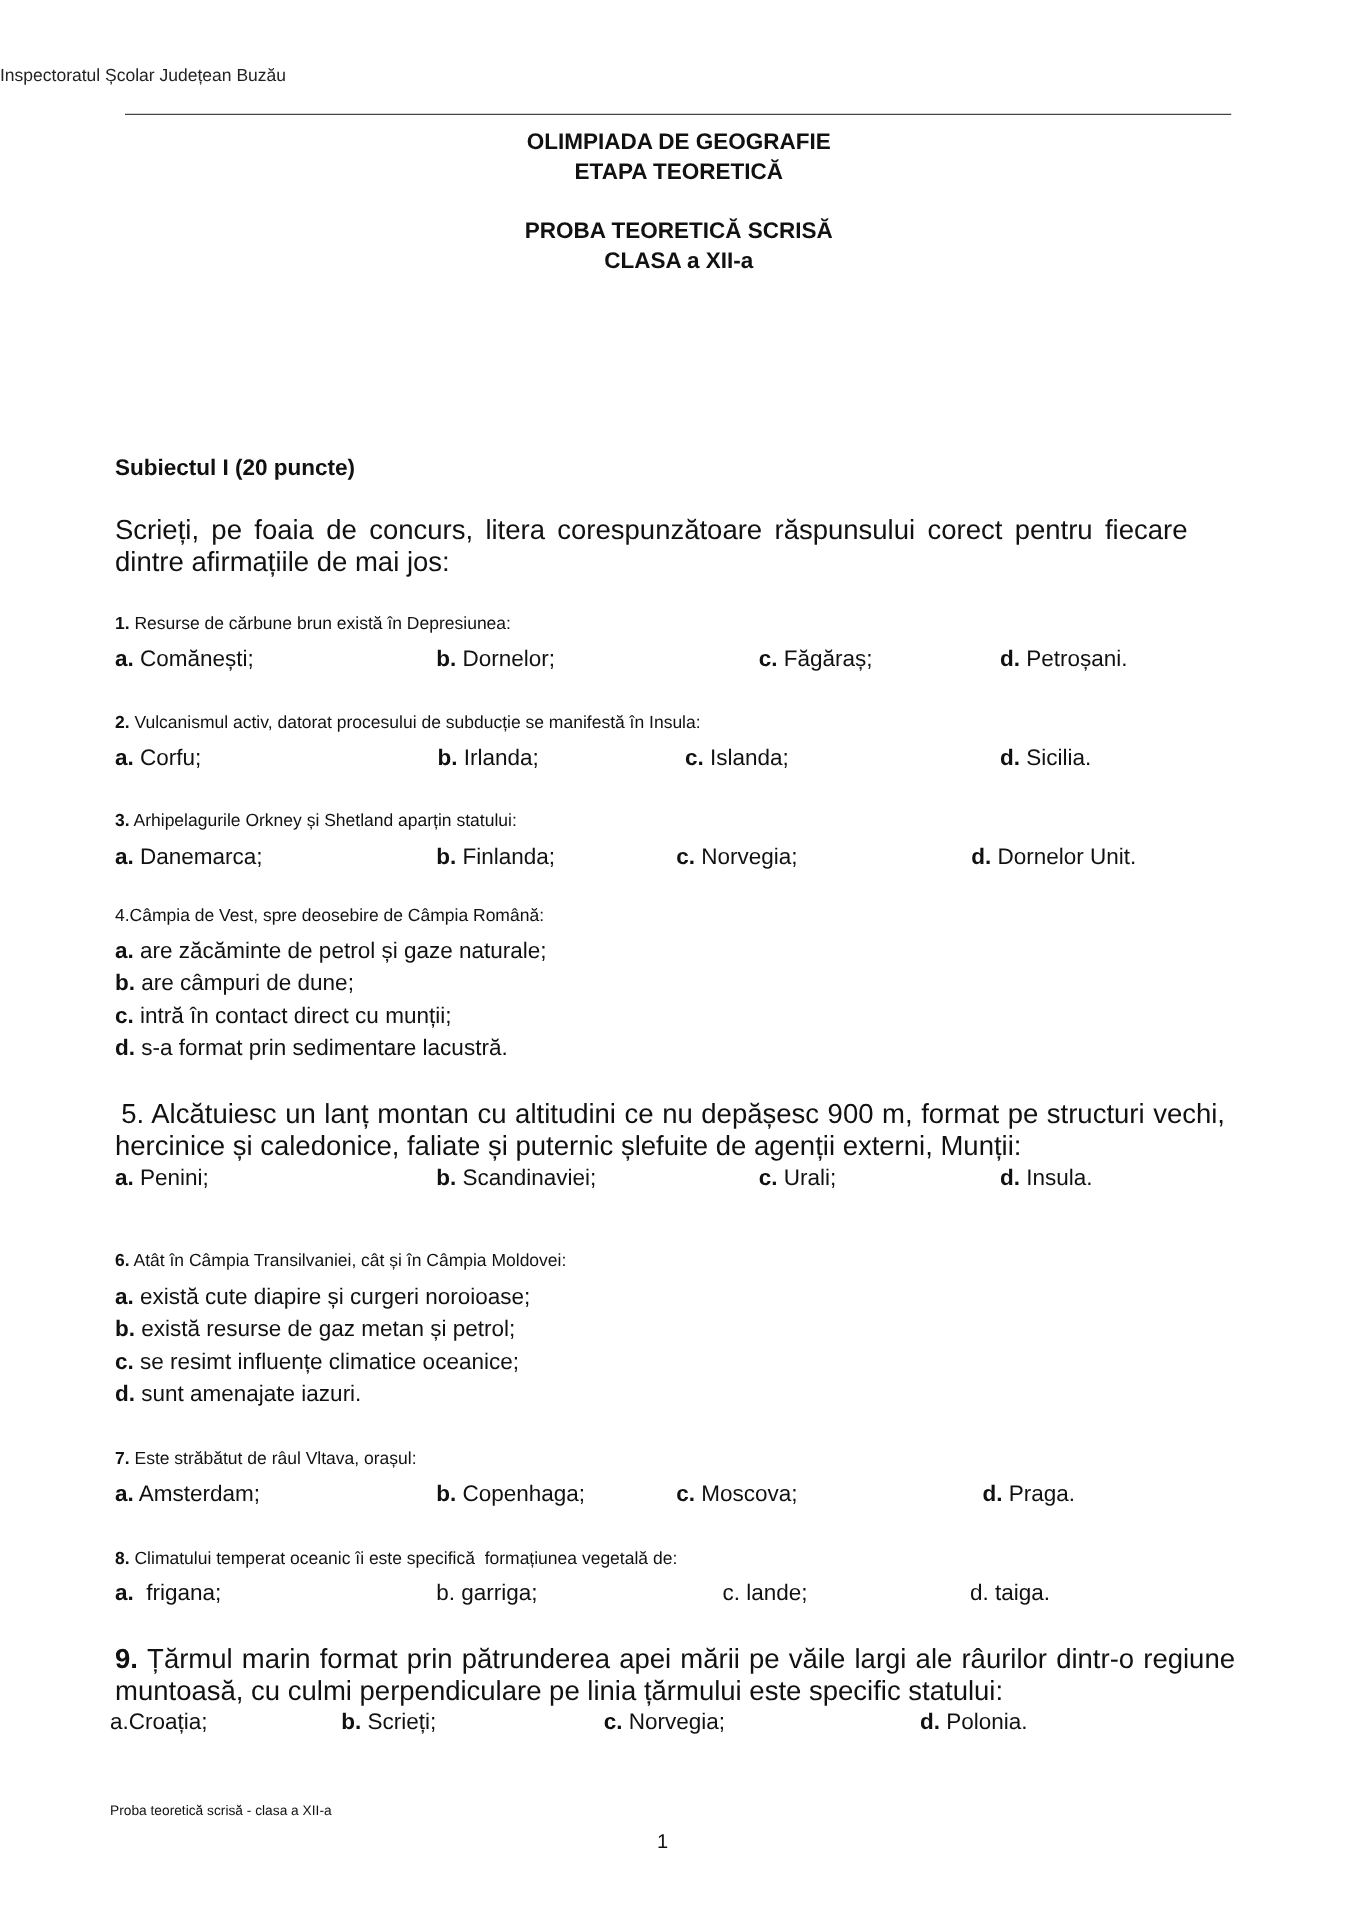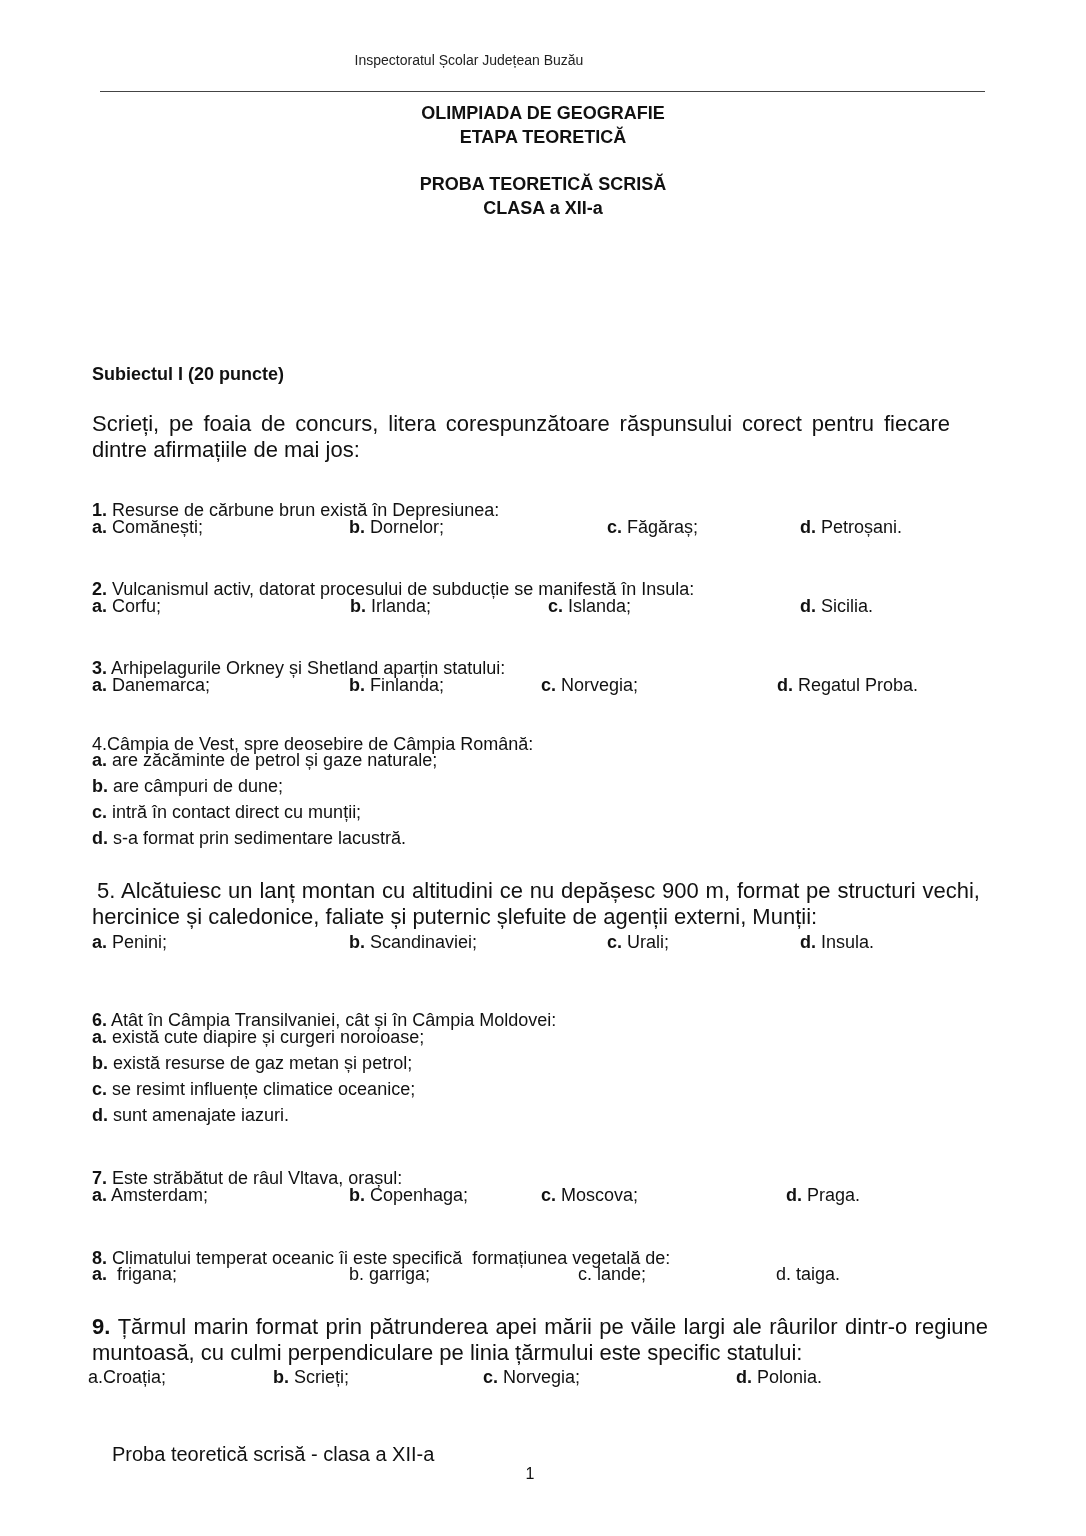--- a/index.html
+++ b/index.html
@@ -1,30 +1,30 @@
 <!DOCTYPE html>
 <html><head>
 <meta charset="utf-8">
 <style>
   html, body { margin:0; padding:0; background:#fff; }
   body { width:1086px; height:1536px; position:relative; overflow:hidden;
          font-family:"Liberation Sans", sans-serif; color:#111; }
   .abs { position:absolute; white-space:nowrap; }
-  .header { top:52px; left:0; width:938px; text-align:center; font-size:14px; color:#222; }
+  .header { top:52px; left:0; width:938px; text-align:left; font-size:14px; color:#222; }
   .rule { position:absolute; top:91px; left:100px; width:885px; height:0; border-top:1.5px solid #444; }
   .title { left:0; width:1086px; text-align:center; font-weight:bold; font-size:18px; line-height:23px; }
   .bullets { top:243px; left:140px; font-weight:bold; font-size:18px; line-height:25px; }
   .bullets div { position:relative; padding-left:29px; }
   .bullets div::before { content:"\2022"; position:absolute; left:0; top:0; }
   .subj { top:364px; left:92px; font-weight:bold; font-size:18px; }
   .para { left:92px; width:858px; font-size:22px; line-height:26px; white-space:normal; text-align:justify; }
-  .q { left:92px; font-size:18px;margin-top:10px; }
+  .q { left:92px; font-size:14px; }
   .opt { font-size:18px; }
   b { font-weight:bold; }
-  .footer { top:1443px; left:112px; font-size:20px; }
+  .footer { top:1443px; left:88px; font-size:11px; }
   .pagenum { top:1465px; left:0; width:1060px; text-align:center; font-size:16px; }
 </style>
 </head>
 <body>
 
 <div class="abs header">Inspectoratul Școlar Județean Buzău</div>
 <div class="rule"></div>
 
 <div class="abs title" style="top:102px">OLIMPIADA DE GEOGRAFIE</div>
 <div class="abs title" style="top:126px">ETAPA TEORETICĂ</div>
@@ -46,21 +46,21 @@
 <div class="abs q" style="top:569px"><b>2.</b><span> Vulcanismul activ, datorat procesului de subducție se manifestă în Insula:</span></div>
 <div class="abs opt" style="top:596px;left:92px"><b>a.</b><span> Corfu;</span></div>
 <div class="abs opt" style="top:596px;left:350px"><b>b.</b><span> Irlanda;</span></div>
 <div class="abs opt" style="top:596px;left:548px"><b>c.</b><span> Islanda;</span></div>
 <div class="abs opt" style="top:596px;left:800px"><b>d.</b><span> Sicilia.</span></div>
 
 <div class="abs q" style="top:648px"><b>3.</b><span> Arhipelagurile Orkney și Shetland aparțin statului:</span></div>
 <div class="abs opt" style="top:675px;left:92px"><b>a.</b><span> Danemarca;</span></div>
 <div class="abs opt" style="top:675px;left:349px"><b>b.</b><span> Finlanda;</span></div>
 <div class="abs opt" style="top:675px;left:541px"><b>c.</b><span> Norvegia;</span></div>
-<div class="abs opt" style="top:675px;left:777px"><b>d.</b><span> Regatul Proba.</span></div>
+<div class="abs opt" style="top:675px;left:777px"><b>d.</b><span> Dornelor Unit.</span></div>
 
 <div class="abs q" style="top:724px"><span>4.</span><span>Câmpia de Vest, spre deosebire de Câmpia Română:</span></div>
 <div class="abs opt" style="top:750px;left:92px"><b>a.</b><span> are zăcăminte de petrol și gaze naturale;</span></div>
 <div class="abs opt" style="top:776px;left:92px"><b>b.</b><span> are câmpuri de dune;</span></div>
 <div class="abs opt" style="top:802px;left:92px"><b>c.</b><span> intră în contact direct cu munții;</span></div>
 <div class="abs opt" style="top:828px;left:92px"><b>d.</b><span> s-a format prin sedimentare lacustră.</span></div>
 
 <div class="abs para" style="top:878px;left:92px;width:888px;text-indent:5px"><span>5.</span><span> Alcătuiesc un lanț montan cu altitudini ce nu depășesc 900 m, format pe structuri vechi, hercinice și caledonice, faliate și puternic șlefuite de agenții externi, Munții:</span></div>
 <div class="abs opt" style="top:932px;left:92px"><b>a.</b><span> Penini;</span></div>
 <div class="abs opt" style="top:932px;left:349px"><b>b.</b><span> Scandinaviei;</span></div>

